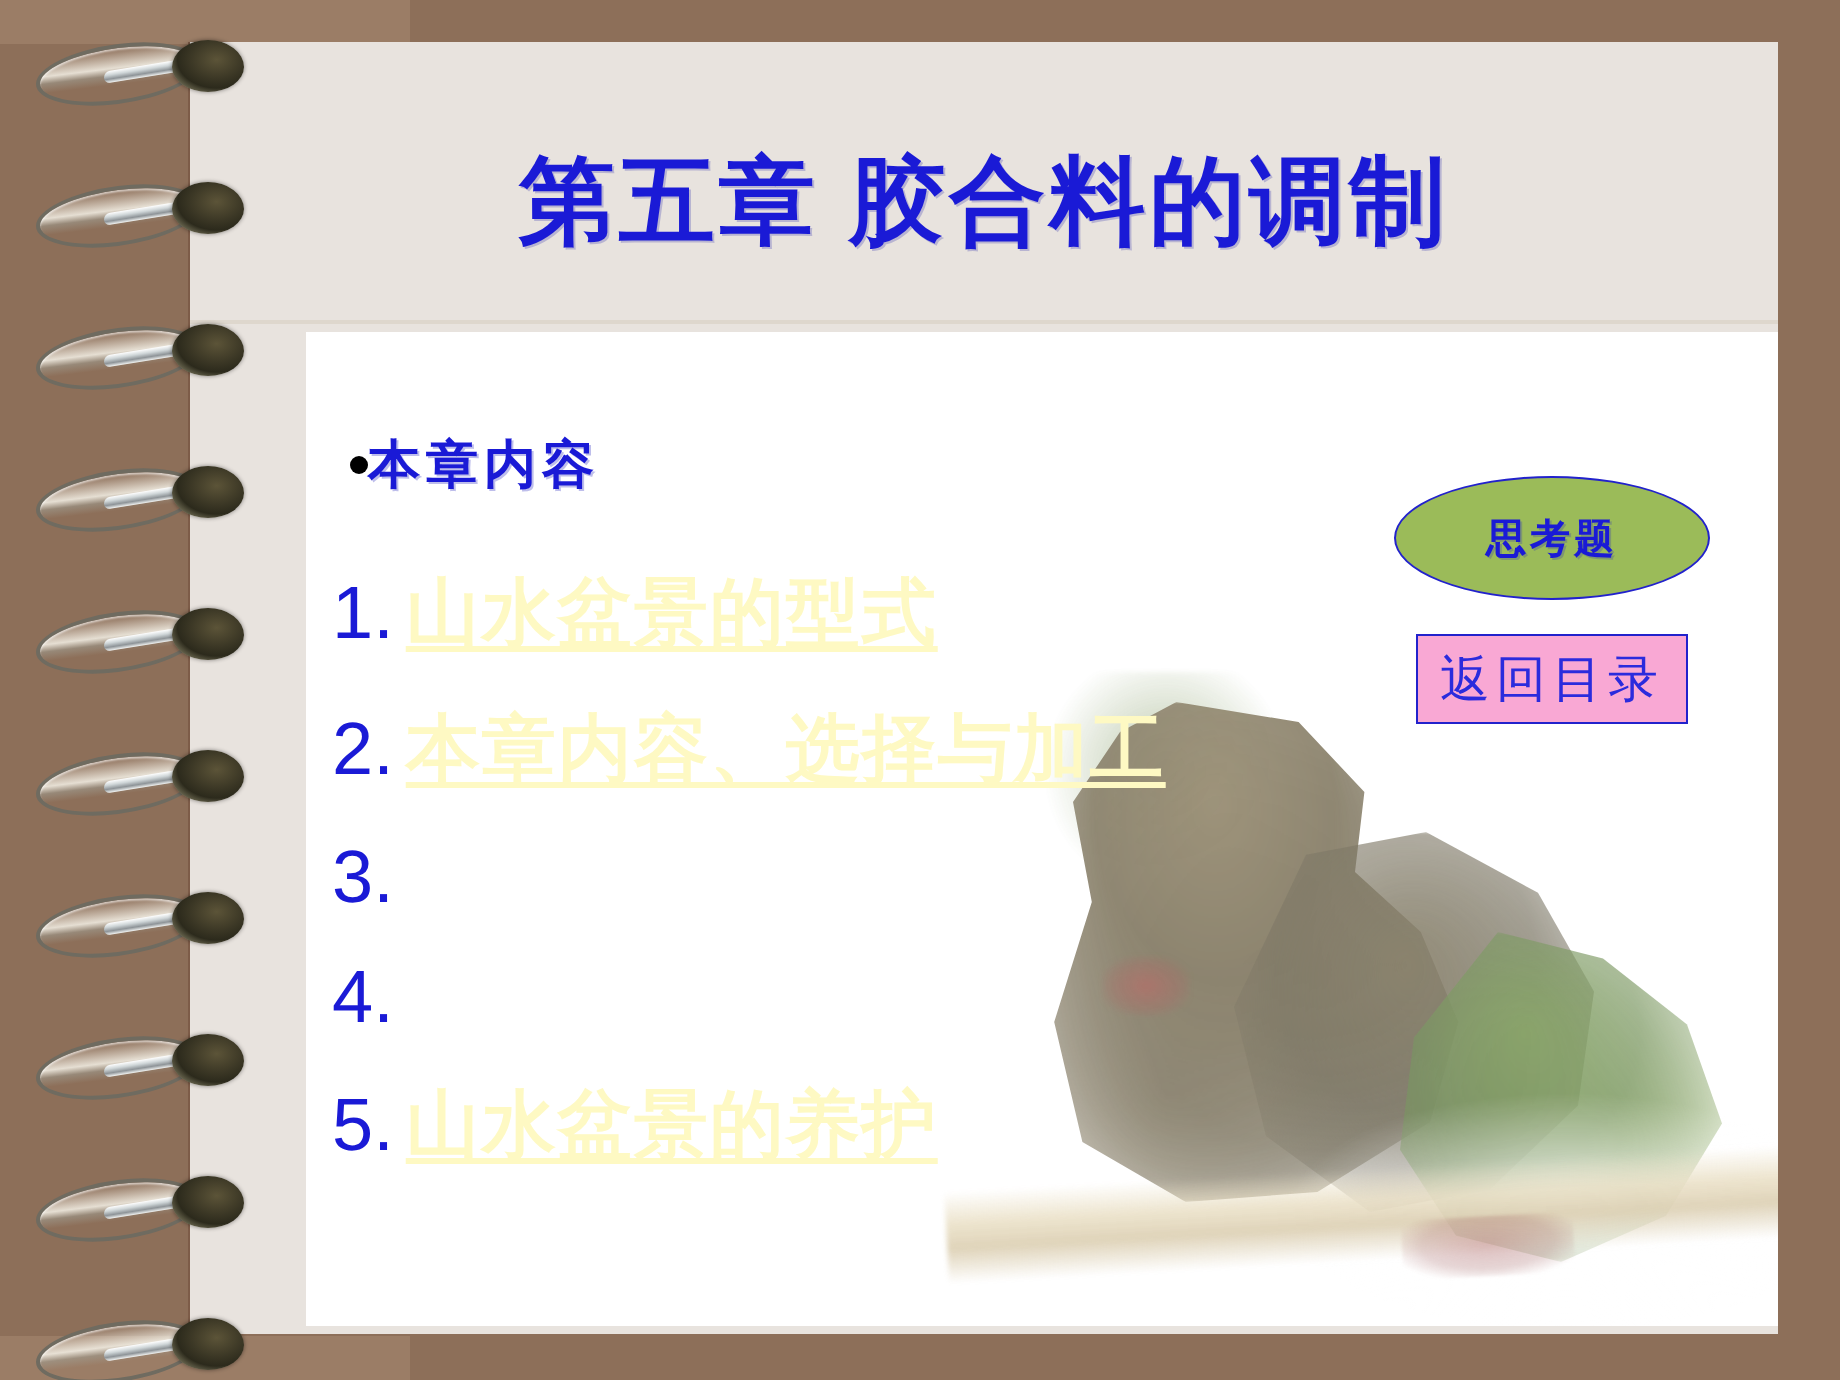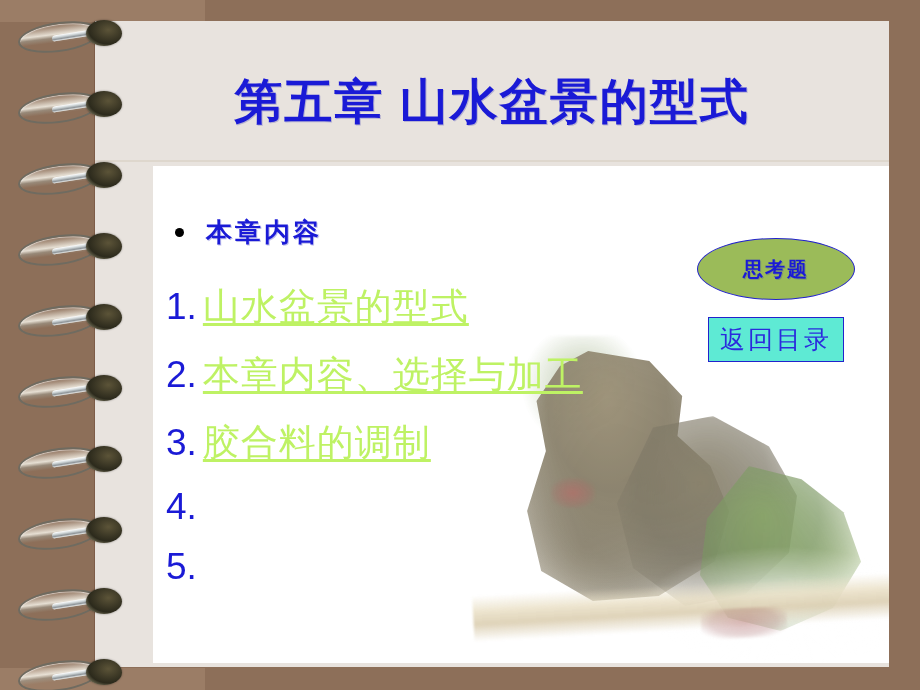--- a/index.html
+++ b/index.html
@@ -224,21 +224,20 @@
     background: radial-gradient(ellipse at 50% 50%, rgba(255,255,255,0.85) 0%, rgba(255,255,255,0.0) 70%);
   }
 
   
   .bullet-row {
     position: absolute;
     left: 175px;
     top: 215px;
     display: flex;
     align-items: center;
-    gap: 22px;
   }
   .bullet-dot {
     width: 9px;
     height: 9px;
     border-radius: 50%;
     background: #000000;
   }
   .bullet-label {
     color: #1a1ad6;
     font-size: 26px;
@@ -261,23 +260,23 @@
     margin-bottom: 14px;
     white-space: nowrap;
   }
   .toc-num {
     color: #1a1ad6;
     font-size: 37px;
     font-weight: normal;
     margin-right: 6px;
   }
   .toc-link {
-    color: #bef264;
+    color: #fef9c3;
     font-size: 37px;
-    font-weight: normal;
+    font-weight: bold;
     text-decoration: underline;
     text-underline-offset: 4px;
     letter-spacing: 1px;
     cursor: pointer;
   }
   .toc-item:nth-child(1) { margin-bottom: 18px; }
   .toc-item:nth-child(2) { margin-bottom: 18px; }
   .toc-item:nth-child(3) { margin-bottom: 18px; }
   .toc-item:nth-child(4) { margin-bottom: 18px; }
 
@@ -302,21 +301,21 @@
     font-weight: bold;
     letter-spacing: 2px;
     text-shadow: 1px 1px 0 rgba(40,40,190,0.25);
   }
   .rect-btn {
     position: absolute;
     left: 708px;
     top: 317px;
     width: 134px;
     height: 43px;
-    background: #5eead4;
+    background: #f9a8d4;
     border: 1.5px solid #2222cc;
     display: flex;
     align-items: center;
     justify-content: center;
     cursor: pointer;
   }
   .rect-btn span {
     color: #2b2bdd;
     font-family: "Liberation Serif", "DejaVu Serif", serif;
     font-size: 25px;
@@ -328,21 +327,21 @@
 
 <div id="slide">
 
   <div class="frame-brown"></div>
   <div class="frame-brown-tl"></div>
   <div class="frame-brown-bl"></div>
 
   <div class="page"></div>
   <div class="title-rule"></div>
 
-  <div class="slide-title">第五章  山水盆景的型式</div>
+  <div class="slide-title">第五章  胶合料的调制</div>
 
   <div class="content-box">
 
     <div class="photo">
       <div class="photo-foliage2"></div>
       <div class="photo-rock"></div>
       <div class="photo-rock2"></div>
       <div class="photo-foliage"></div>
       <div class="photo-redseal"></div>
       <div class="photo-glow"></div>
@@ -360,27 +359,27 @@
     <div class="toc-item">
       <span class="toc-num">1.</span>
       <span class="toc-link">山水盆景的型式</span>
     </div>
     <div class="toc-item">
       <span class="toc-num">2.</span>
       <span class="toc-link">本章内容、选择与加工</span>
     </div>
     <div class="toc-item">
       <span class="toc-num">3.</span>
-      <span class="toc-link">胶合料的调制</span>
     </div>
     <div class="toc-item">
       <span class="toc-num">4.</span>
     </div>
     <div class="toc-item">
       <span class="toc-num">5.</span>
+      <span class="toc-link">山水盆景的养护</span>
     </div>
   </div>
 
   <div class="oval-btn">
     <span>思考题</span>
   </div>
   <div class="rect-btn">
     <span>返回目录</span>
   </div>
 

